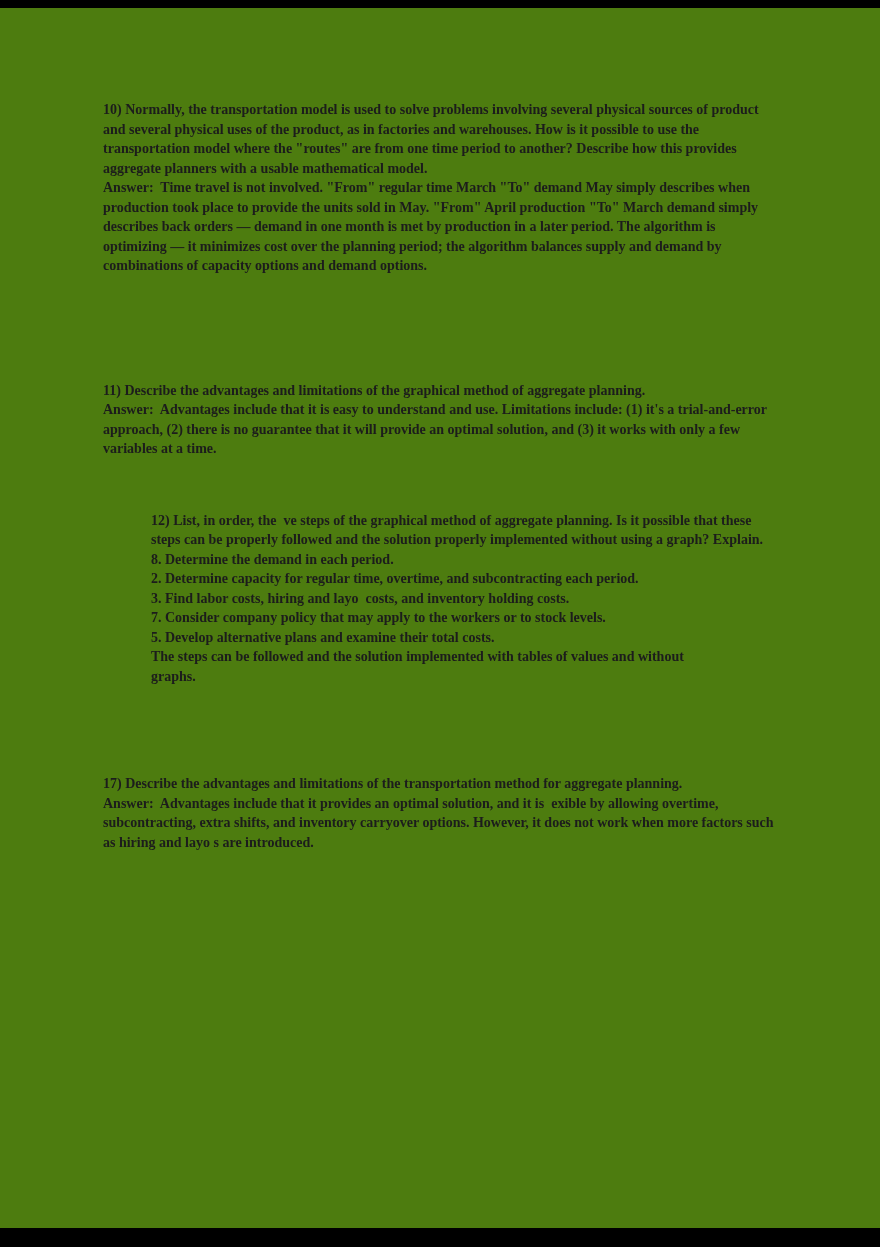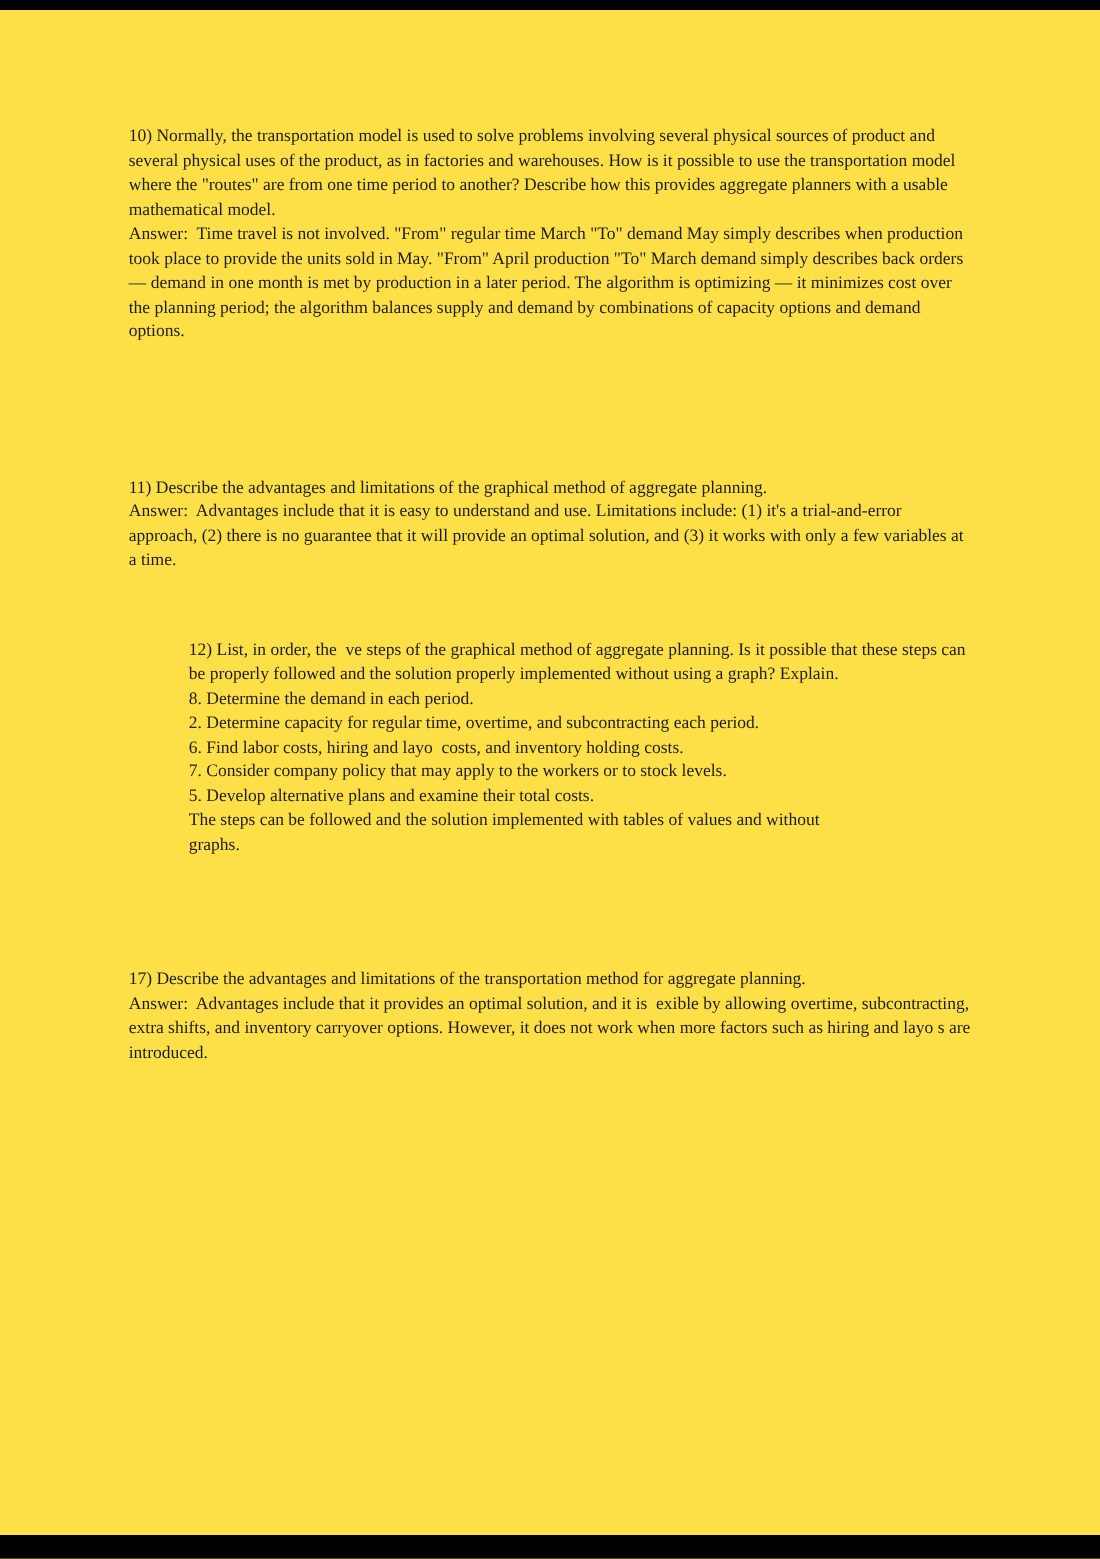--- a/index.html
+++ b/index.html
@@ -7,22 +7,23 @@
     background: #000000;
   }
   body {
     width: 880px;
     font-family: "Liberation Serif", "DejaVu Serif", serif;
   }
   .page {
     position: relative;
     width: 880px;
     height: 1247px;
-    background: #fde047;
+    background: #4d7c0f;
     overflow: hidden;
+    font-weight: bold;
   }
   .bar {
     position: absolute;
     left: 0;
     width: 100%;
     background: #000000;
   }
   .bar.top { top: 0; height: 8px; }
   .bar.bottom { bottom: 0; height: 19px; }
   .content {
@@ -57,21 +58,21 @@
 
     <section class="qa-block-11">
       <p class="para">11) Describe the advantages and limitations of the graphical method of aggregate planning.</p>
       <p class="para">Answer:  Advantages include that it is easy to understand and use. Limitations include: (1) it's a trial-and-error approach, (2) there is no guarantee that it will provide an optimal solution, and (3) it works with only a few variables at a time.</p>
     </section>
 
     <section class="qa-block-12">
       <p class="para">12) List, in order, the  ve steps of the graphical method of aggregate planning. Is it possible that these steps can be properly followed and the solution properly implemented without using a graph? Explain.</p>
       <p class="para">8. Determine the demand in each period.</p>
       <p class="para">2. Determine capacity for regular time, overtime, and subcontracting each period.</p>
-      <p class="para">6. Find labor costs, hiring and layo  costs, and inventory holding costs.</p>
+      <p class="para">3. Find labor costs, hiring and layo  costs, and inventory holding costs.</p>
       <p class="para">7. Consider company policy that may apply to the workers or to stock levels.</p>
       <p class="para">5. Develop alternative plans and examine their total costs.</p>
       <p class="para">The steps can be followed and the solution implemented with tables of values and without
 graphs.</p>
     </section>
 
     <section class="qa-block-13">
       <p class="para">17) Describe the advantages and limitations of the transportation method for aggregate planning.</p>
       <p class="para">Answer:  Advantages include that it provides an optimal solution, and it is  exible by allowing overtime, subcontracting, extra shifts, and inventory carryover options. However, it does not work when more factors such as hiring and layo s are introduced.</p>
     </section>

